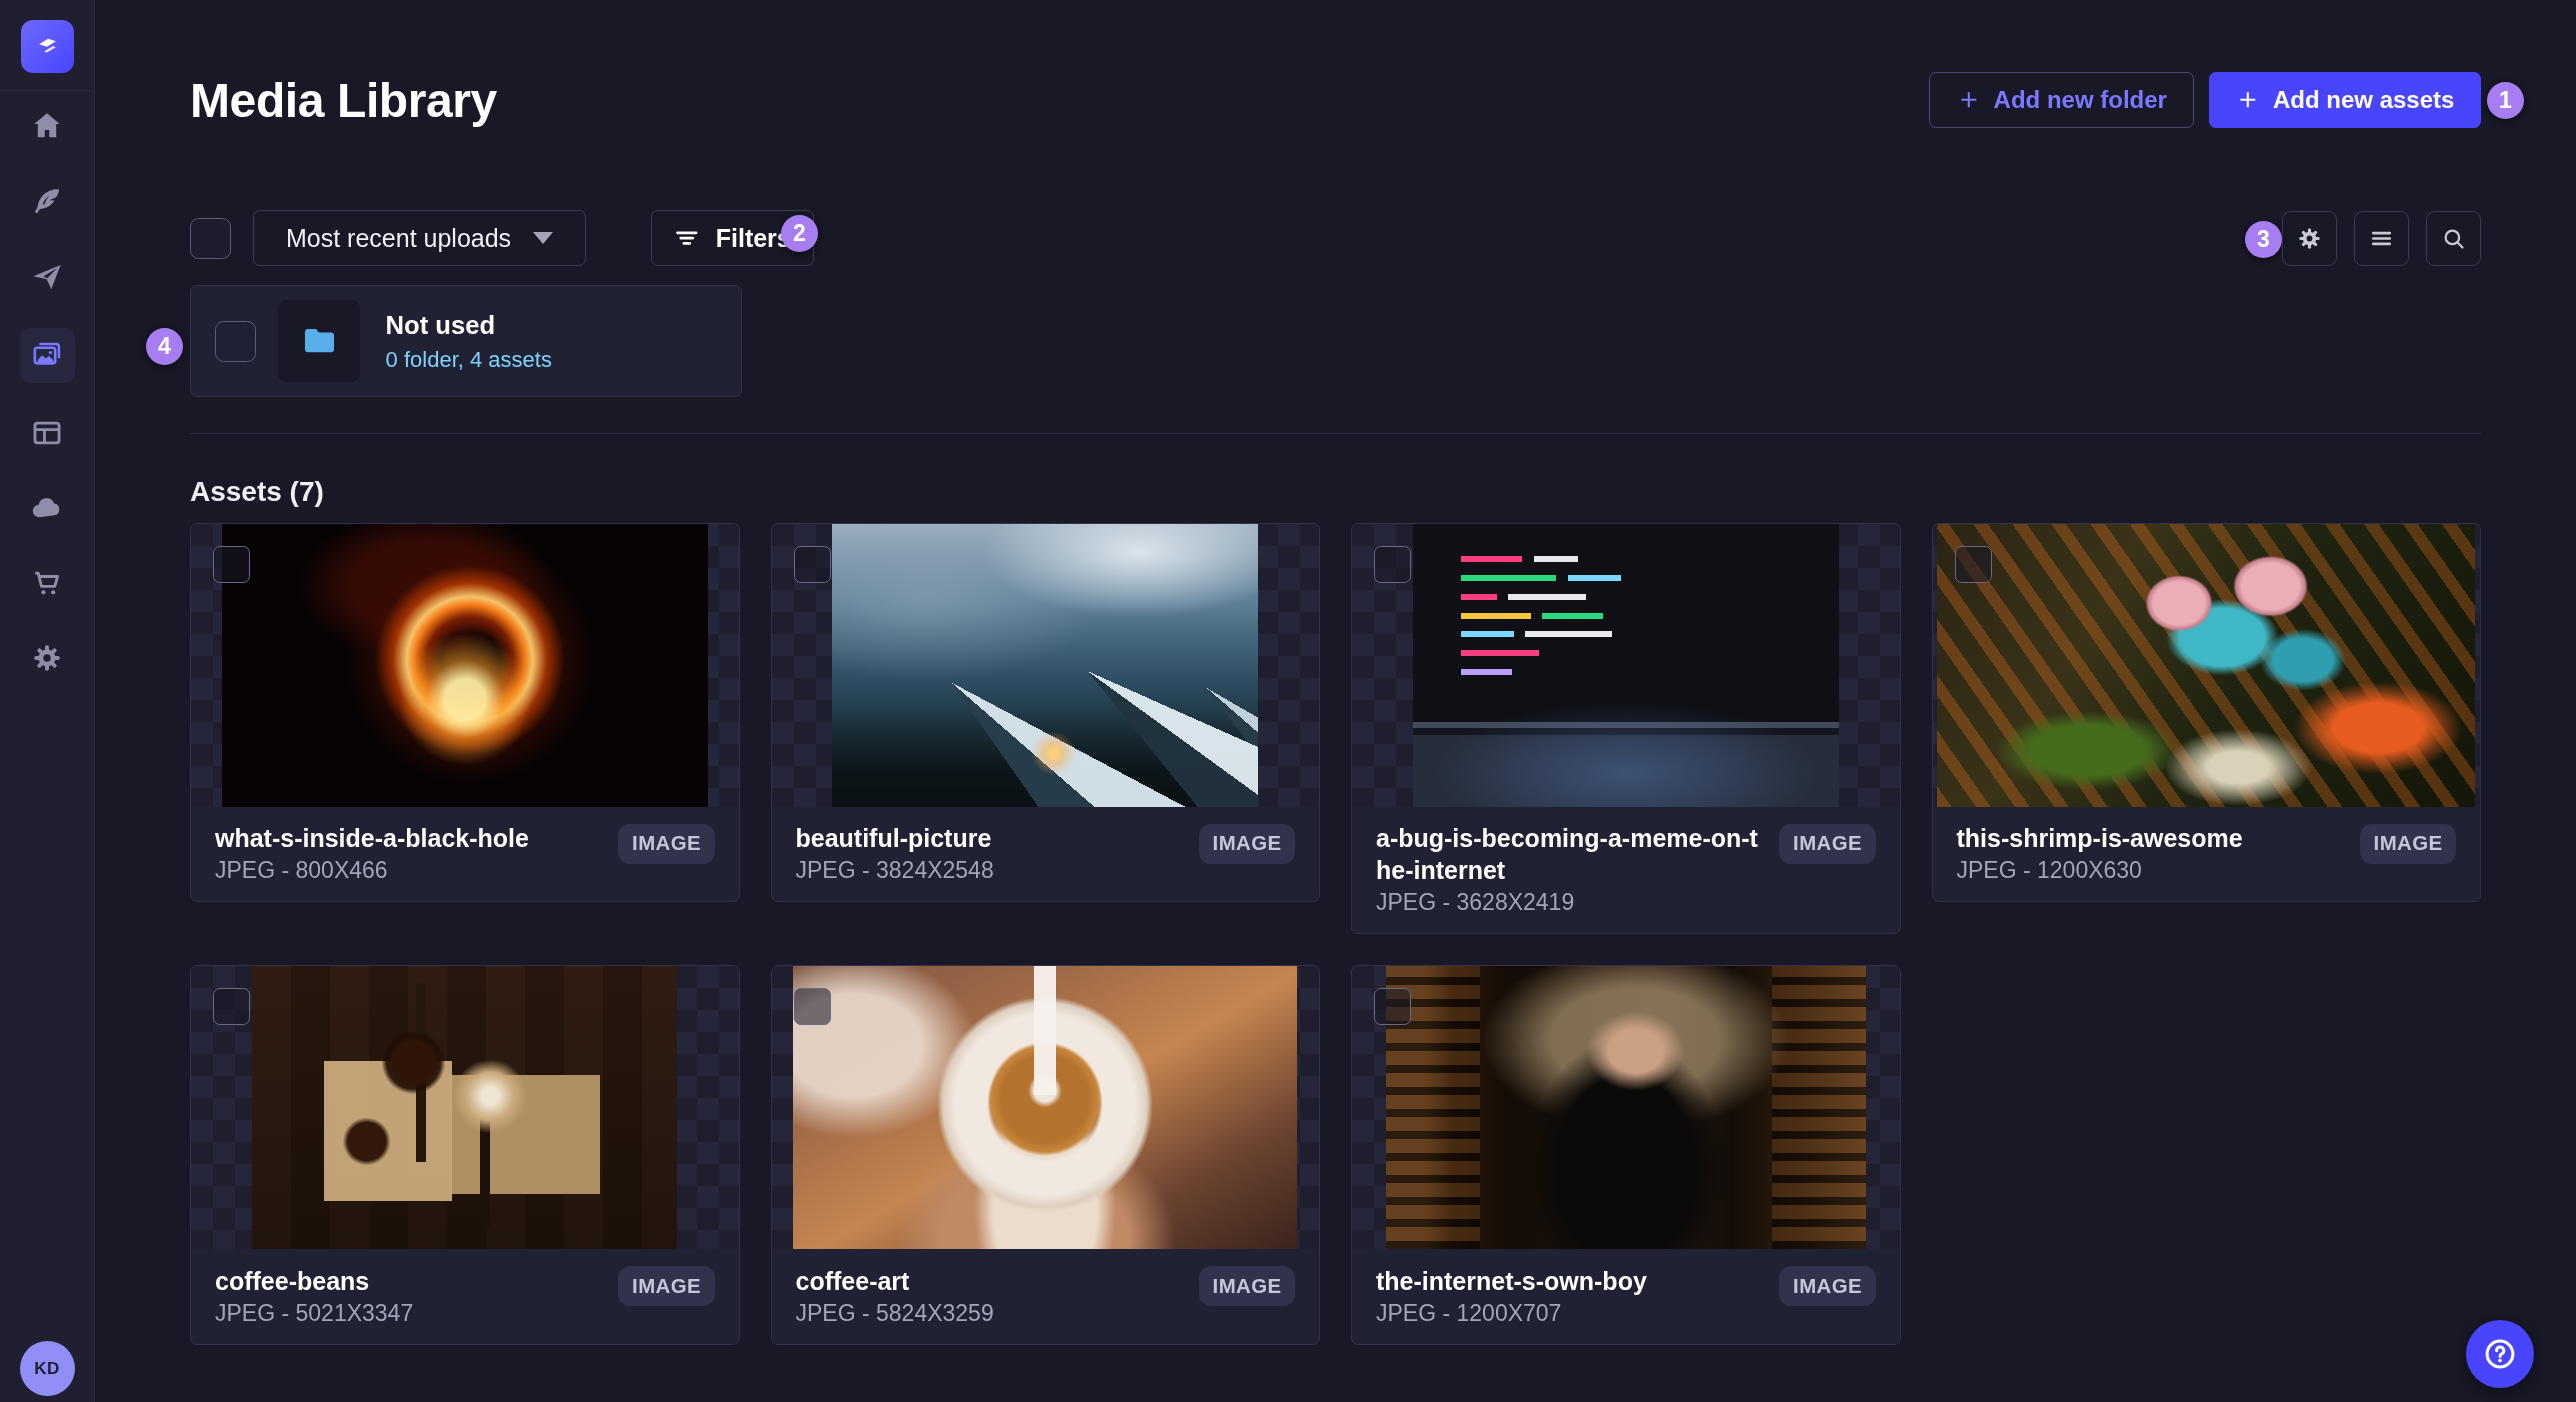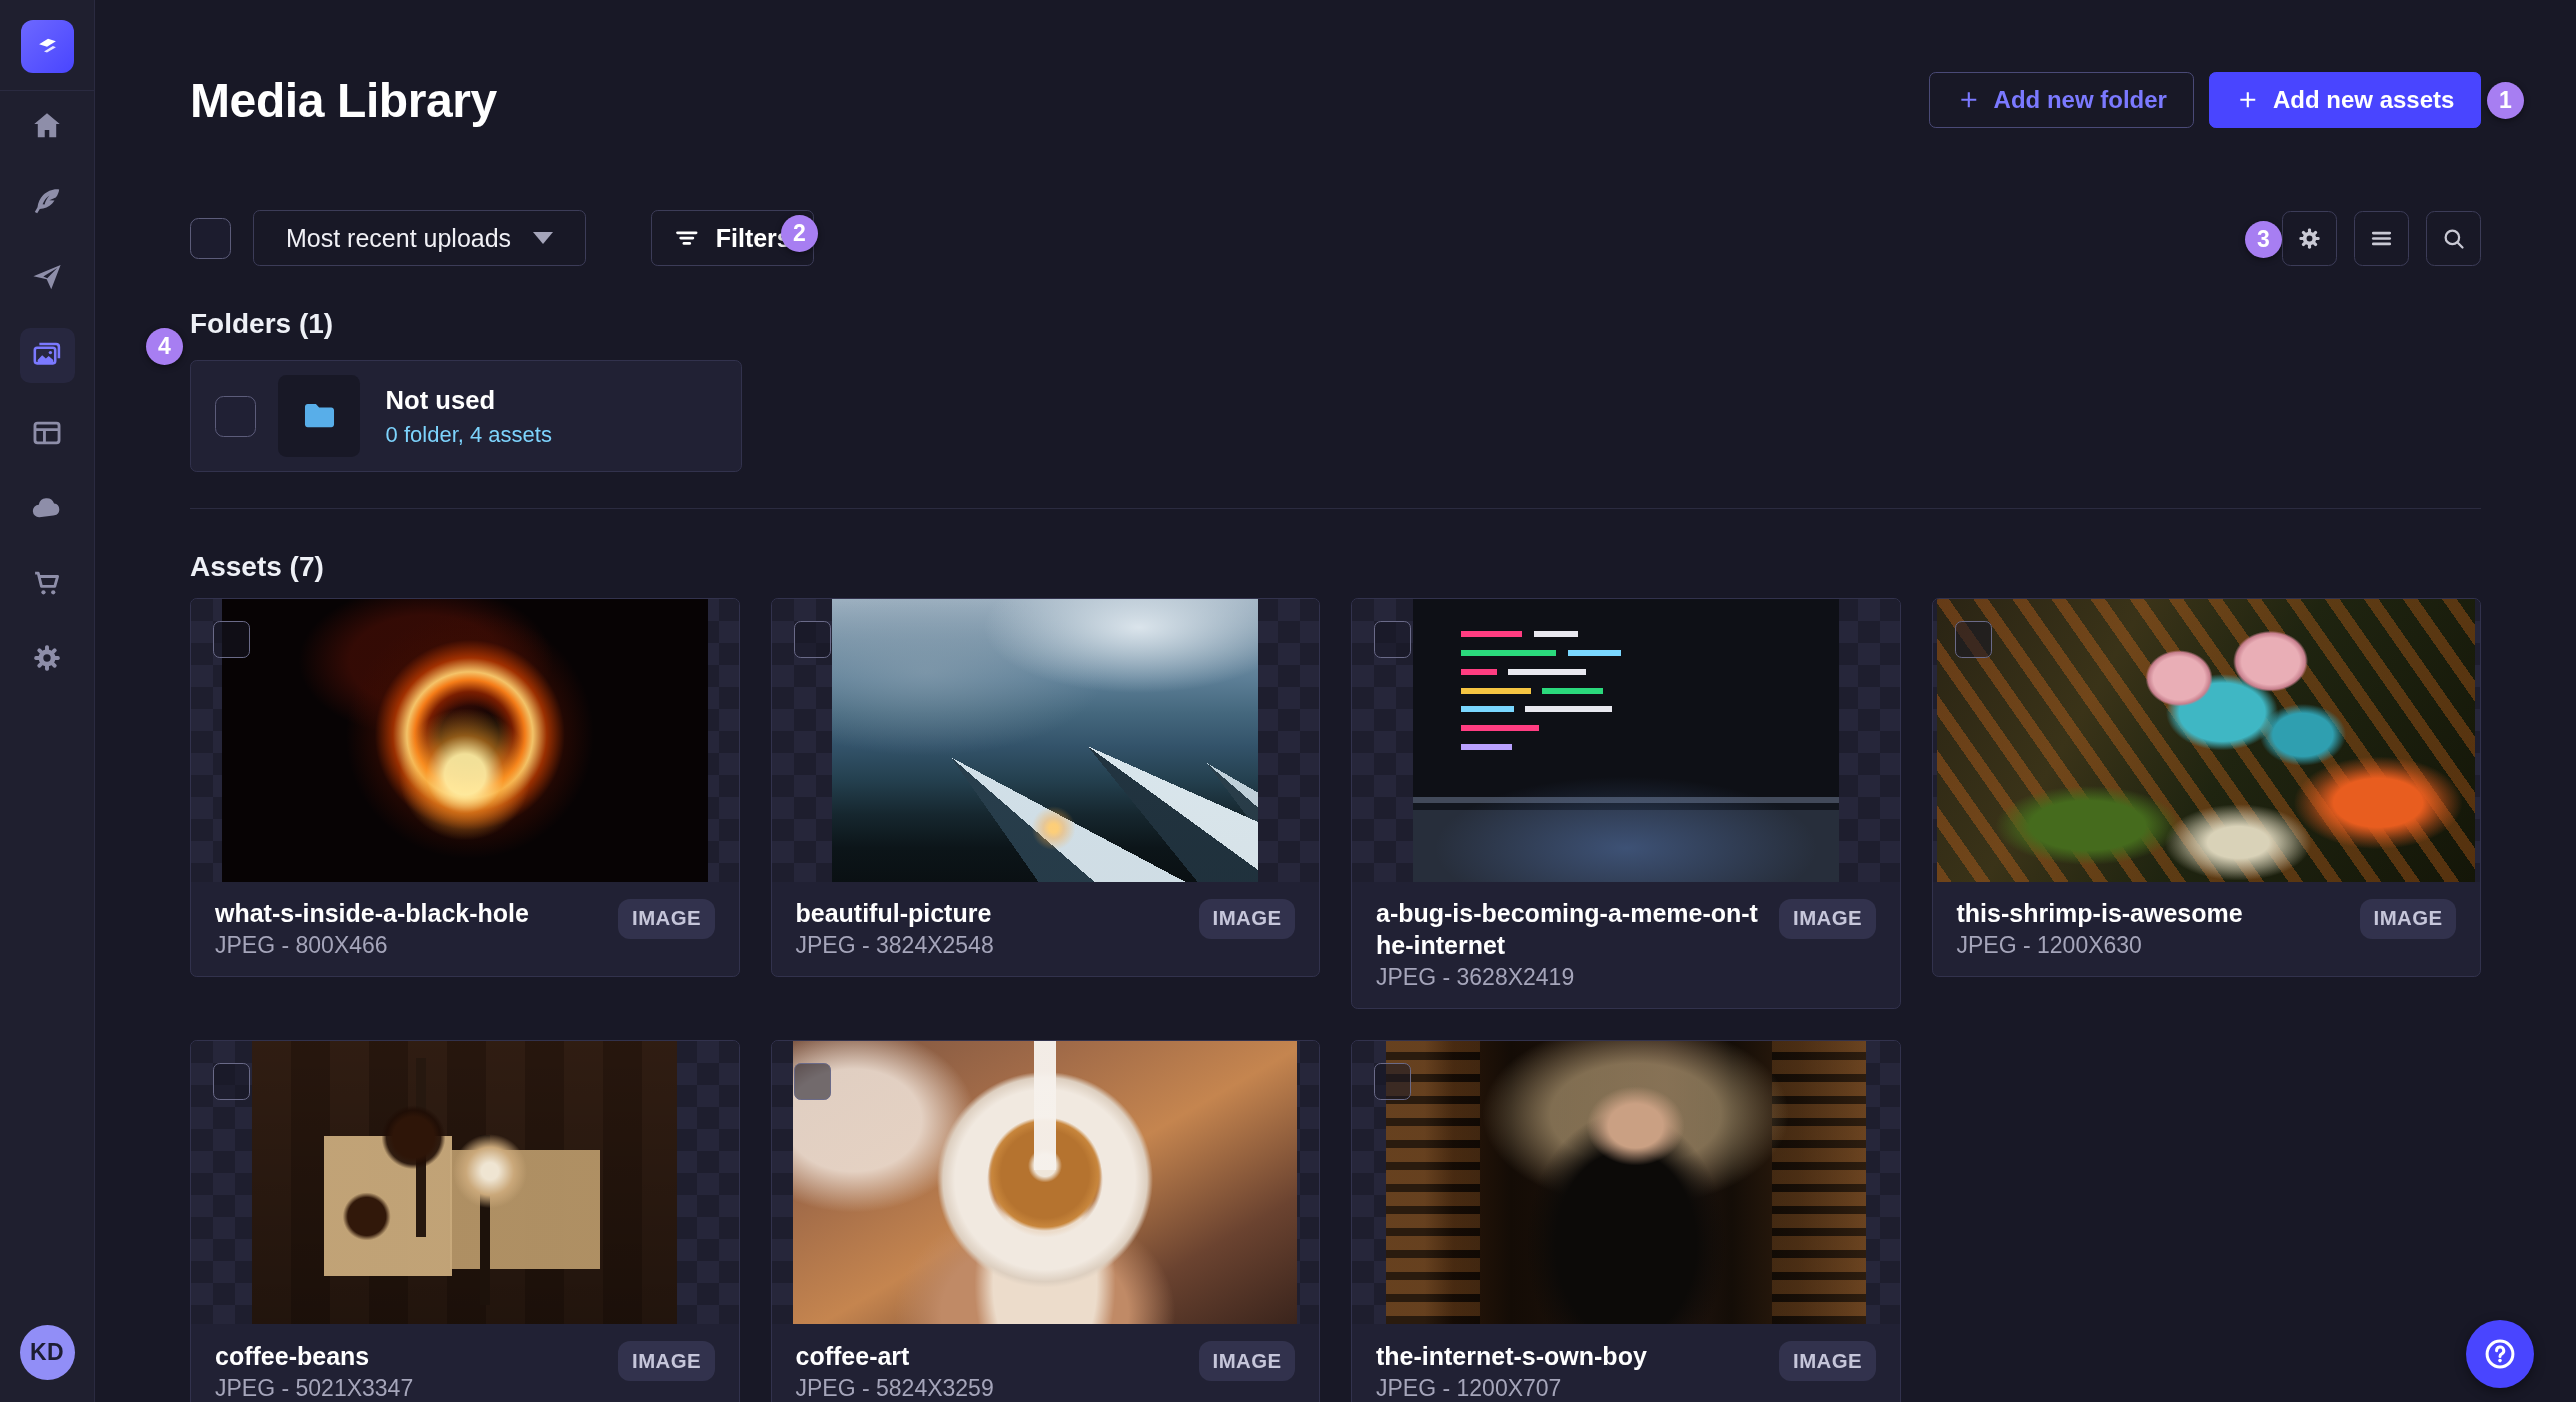--- a/index.html
+++ b/index.html
@@ -25,22 +25,22 @@
   }
   .sidebar-divider { width:95px; height:0.9px; background:#2a2a40; margin:17px 0 12px; }
   .nav { display:flex; flex-direction:column; align-items:center; gap:27px; }
   .nav-item {
     width:55px; height:48px; display:flex; align-items:center; justify-content:center;
     border-radius:10.2px; cursor:pointer;
   }
   .nav-item svg { width:34px; height:34px; }
   .nav-item.active { background:#27273f; height:55px; }
   .avatar {
-    position:absolute; bottom:22px; width:55px; height:55px; border-radius:50%;
-    background:#918ef7; color:#1d1d33; font-size:23px; font-weight:bold;
+    position:absolute; bottom:6px; width:55px; height:55px; border-radius:50%;
+    background:#918ef7; color:#1d1d33; font-size:17px; font-weight:bold;
     display:flex; align-items:center; justify-content:center; letter-spacing:0.4px;
   }
 
   
   .main { margin-left:95px; padding:0 95px; }
 
   .header-row { display:flex; justify-content:space-between; align-items:center; padding-top:72px; }
   .page-title { font-size:48px; font-weight:bold; letter-spacing:-0.4px; color:#ffffff; }
   .header-actions { display:flex; gap:15.3px; align-items:center; }
   .btn { height:56px; padding:0 25.6px; border-radius:6.8px; font-size:24px; font-weight:bold;
@@ -351,21 +351,20 @@
       </div>
       <div class="icon-btn">
         <svg viewBox="0 0 24 24">
           <circle cx="11" cy="11" r="6" fill="none" stroke="#c9c9d4" stroke-width="2"></circle>
           <path d="M15.6 15.6 20 20" stroke="#c9c9d4" stroke-width="2" stroke-linecap="round"></path>
         </svg>
       </div>
     </div>
   </div>
 
-  <h2 class="section-heading">Folders (1)</h2>
 
   <div class="folder-card">
     <div class="checkbox"></div>
     <div class="folder-tile">
       <svg viewBox="0 0 24 24">
         <path fill="#58aee9" d="M3.5 6.3c0-.9.7-1.6 1.6-1.6h4.8l1.9 2h7.1c.9 0 1.6.7 1.6 1.6v8.4c0 .9-.7 1.6-1.6 1.6H5.1c-.9 0-1.6-.7-1.6-1.6z"></path>
       </svg>
     </div>
     <div class="folder-texts">
       <div class="folder-name">Not used</div>

